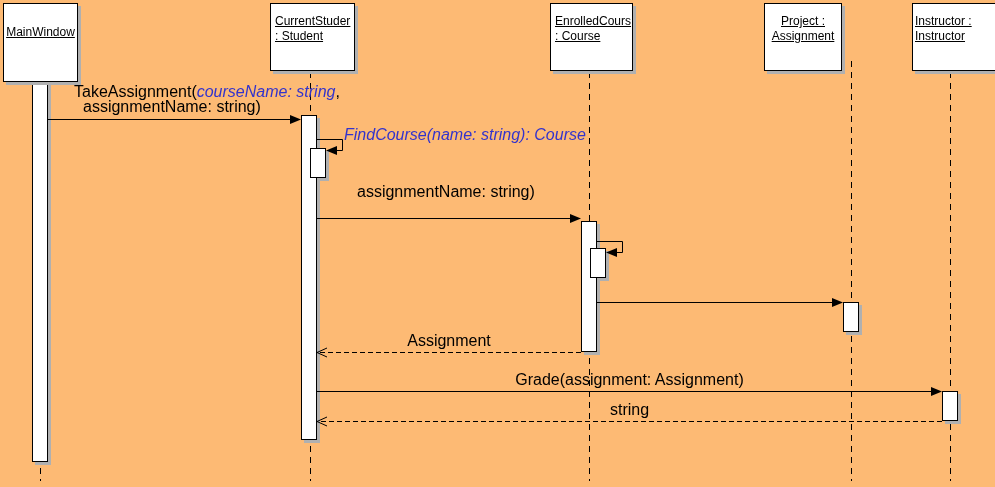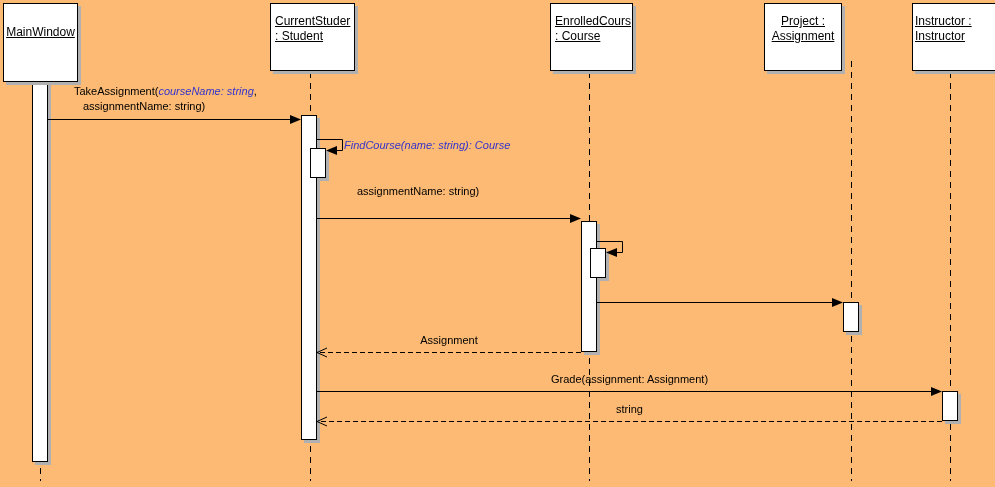--- a/index.html
+++ b/index.html
@@ -19,21 +19,21 @@
     overflow:hidden;white-space:nowrap;
     line-height:15px;
   }
   .box .u{text-decoration:underline;}
   .box .bl{display:block;}
   .pad2{padding:10px 12px 0 2px;}
   .pad4{padding:10px 0 0 4px;}
   .single{padding-top:21px;text-align:center;}
   .ctr{text-align:center;padding-top:10px;}
   .lbl{
-    position:absolute;font-size:11px;line-height:15px;
+    position:absolute;font-size:16px;line-height:15px;
     white-space:nowrap;color:#000;
   }
   .lbl.center{text-align:center;}
   .blue{color:#3333cc;font-style:italic;}
   .ind9{display:block;margin-left:9px;}
   .ind14{display:block;margin-left:14px;}
 </style>
 </head>
 <body>
 
@@ -134,21 +134,21 @@
     <span class="bl u">Instructor</span>
   </div>
 
   <div class="lbl" style="left:74px;top:84px;">
     <span>
       <span>TakeAssignment(</span><span class="blue">courseName: string</span><span>,</span>
     </span>
     <span class="ind9">assignmentName: string)</span>
   </div>
 
-  <div class="lbl blue" style="left:344px;top:138px;">FindCourse(name: string): Course</div>
+  <div class="lbl blue" style="left:344px;top:127px;">FindCourse(name: string): Course</div>
 
   <div class="lbl" style="left:343px;top:184px;">
     <span class="ind14">assignmentName: string)</span>
   </div>
 
 
 
   <div class="lbl center" style="left:317px;top:333px;width:264px;">Assignment</div>
 
   <div class="lbl center" style="left:317px;top:372px;width:625px;">Grade(assignment: Assignment)</div>

